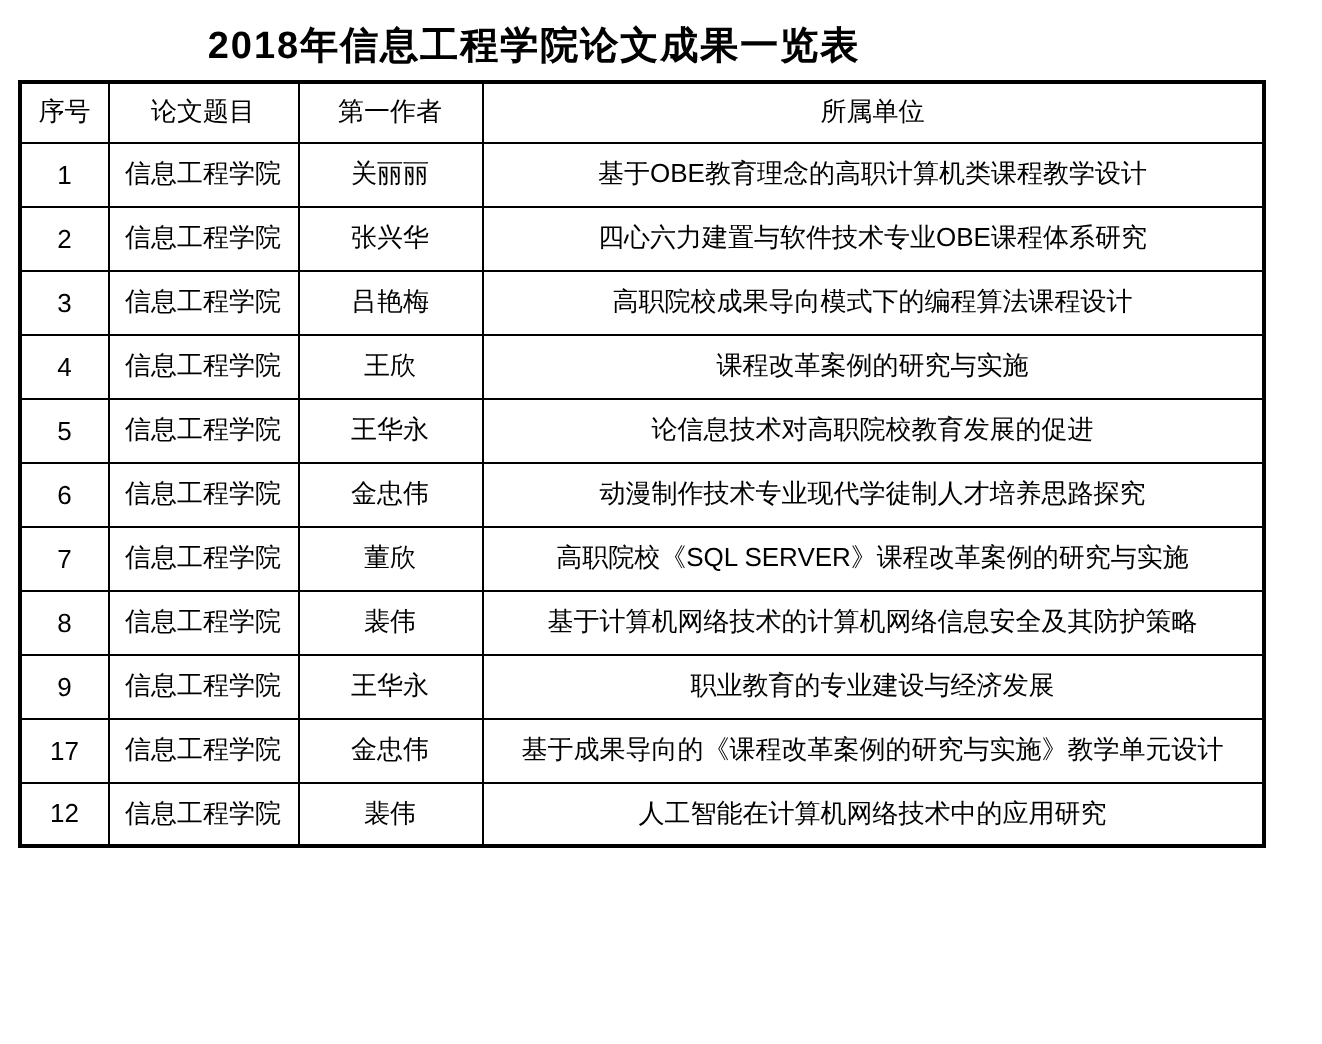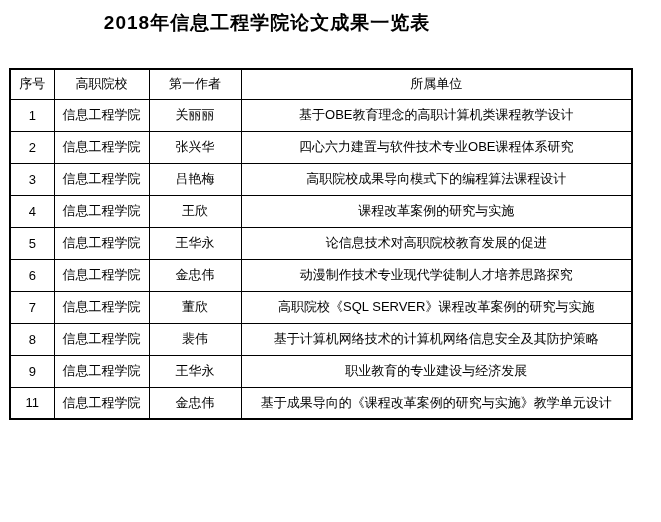--- a/index.html
+++ b/index.html
@@ -21,21 +21,21 @@
     left: 0;
     width: 534px;
     text-align: center;
     font-size: 19px;
     font-weight: bold;
     letter-spacing: 1px;
     margin: 0;
   }
   table.results {
     position: absolute;
-    top: 68px;
+    top: 40px;
     left: 9px;
     width: 622px;
     border-collapse: collapse;
     table-layout: fixed;
     border: 2px solid #000000;
     font-size: 13px;
   }
   table.results th,
   table.results td {
     border: 1px solid #000000;
@@ -61,21 +61,21 @@
 <table class="results">
   <colgroup>
     <col class="c-no">
     <col class="c-unit">
     <col class="c-author">
     <col class="c-title">
   </colgroup>
   <thead>
     <tr>
       <th>序号</th>
-      <th>高职院校</th>
+      <th>论文题目</th>
       <th>第一作者</th>
       <th>所属单位</th>
     </tr>
   </thead>
   <tbody id="table-body">
   <tr>
     <td>1</td>
     <td>信息工程学院</td>
     <td>关丽丽</td>
     <td>基于OBE教育理念的高职计算机类课程教学设计</td>
@@ -132,21 +132,27 @@
 
   <tr>
     <td>9</td>
     <td>信息工程学院</td>
     <td>王华永</td>
     <td>职业教育的专业建设与经济发展</td>
   </tr>
 
 
   <tr>
-    <td>11</td>
+    <td>17</td>
     <td>信息工程学院</td>
     <td>金忠伟</td>
     <td>基于成果导向的《课程改革案例的研究与实施》教学单元设计</td>
   </tr>
 
+  <tr>
+    <td>12</td>
+    <td>信息工程学院</td>
+    <td>裴伟</td>
+    <td>人工智能在计算机网络技术中的应用研究</td>
+  </tr>
 
 </tbody>
 </table>
 
 </body></html>

